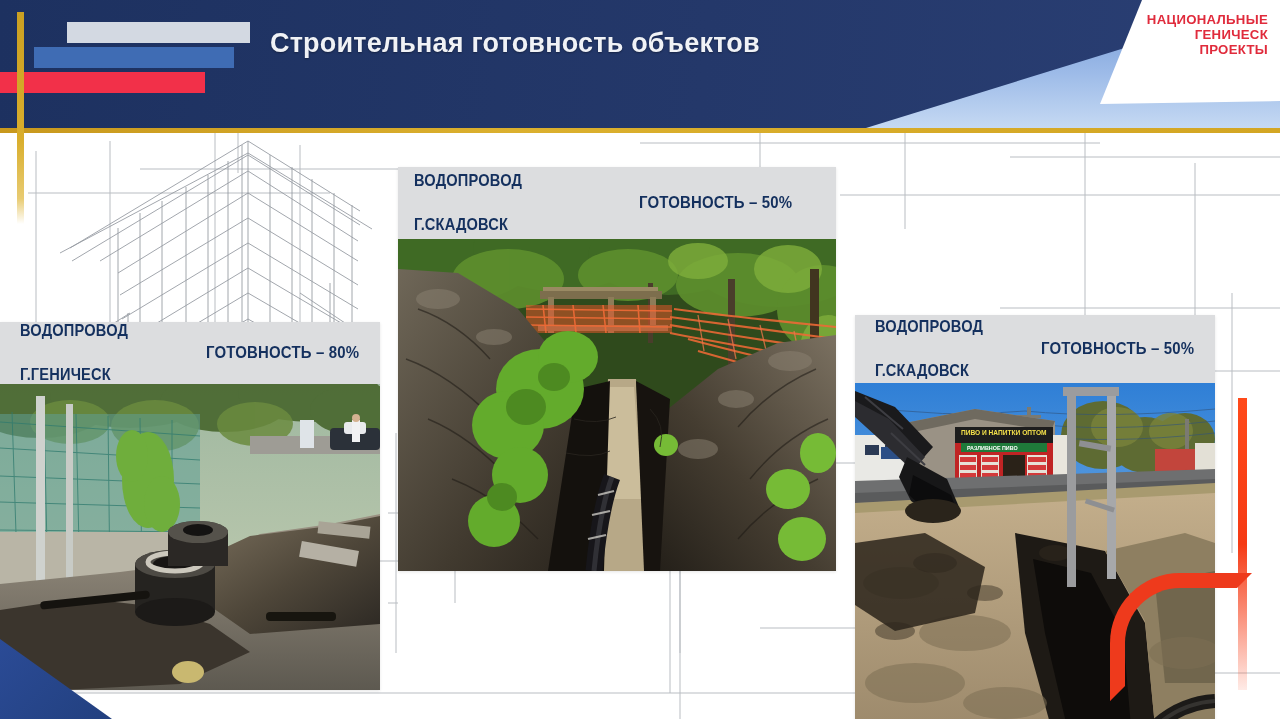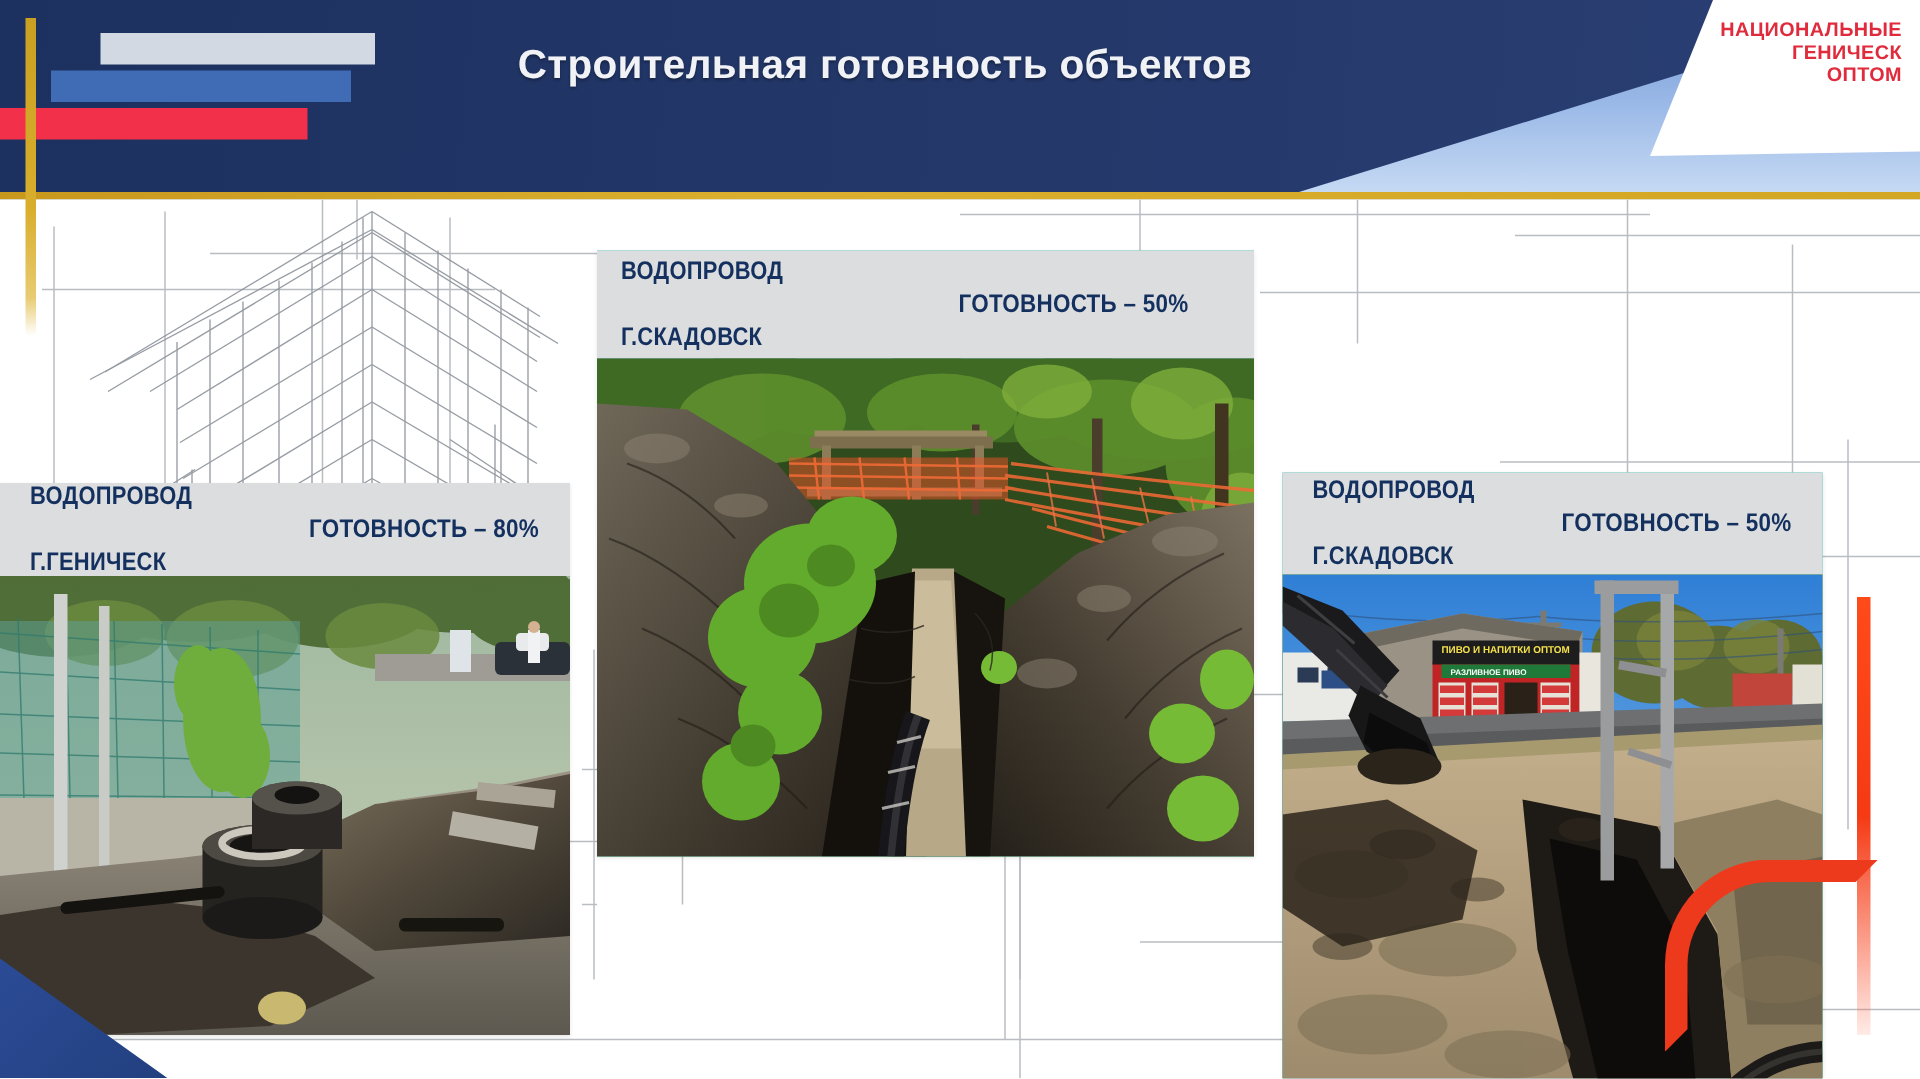--- a/index.html
+++ b/index.html
@@ -71,21 +71,21 @@
   }
   .flag-white { left: 67px; top: 0;  width: 183px; background: #d3d9e2; }
   .flag-blue  { left: 34px; top: 25px; width: 200px; background: #3f6cb4; }
   .flag-red   { left: 0px;  top: 50px; width: 205px; background: #f23049; }
 
   .slide-title {
     position: absolute;
     left: 270px;
     top: 26px;
     width: 640px;
-    text-align: center;
+    text-align: left;
     color: #f0f2f6;
     font-size: 27px;
     font-weight: bold;
     line-height: 1.32;
     letter-spacing: 0.2px;
     text-shadow: 0 1px 2px rgba(0,0,0,.35);
     z-index: 5;
   }
 
   
@@ -156,21 +156,21 @@
     border-right-color: transparent;
     border-bottom-color: transparent;
     border-radius: 70px 0 0 0;
     transform: rotate(0deg);
     z-index: 4;
   }
 
   
   .card {
     position: absolute;
-    background: #14b8a6;
+    background: #bef264;
     z-index: 3;
     box-shadow: 0 1px 3px rgba(0,0,0,0.10);
   }
   .card-caption {
     background: #dcdddf;
     display: flex;
     align-items: center;
     color: #14305e;
     box-sizing: border-box;
   }
@@ -338,21 +338,21 @@
 
     <div class="slide-title">
       <div>Строительная готовность объектов</div>
     </div>
 
     <div class="logo">
       <div class="logo-shape2"></div>
       <div class="logo-text">
         <div>НАЦИОНАЛЬНЫЕ</div>
         <div>ГЕНИЧЕСК</div>
-        <div>ОПТОМ</div>
+        <div>ПРОЕКТЫ</div>
       </div>
     </div>
 
     <div class="header-gold-line"></div>
   </div>
   <div class="gold-vline"></div>
 
   <div class="card" id="card-left">
     <div class="card-caption">
       <div class="cap-name">

